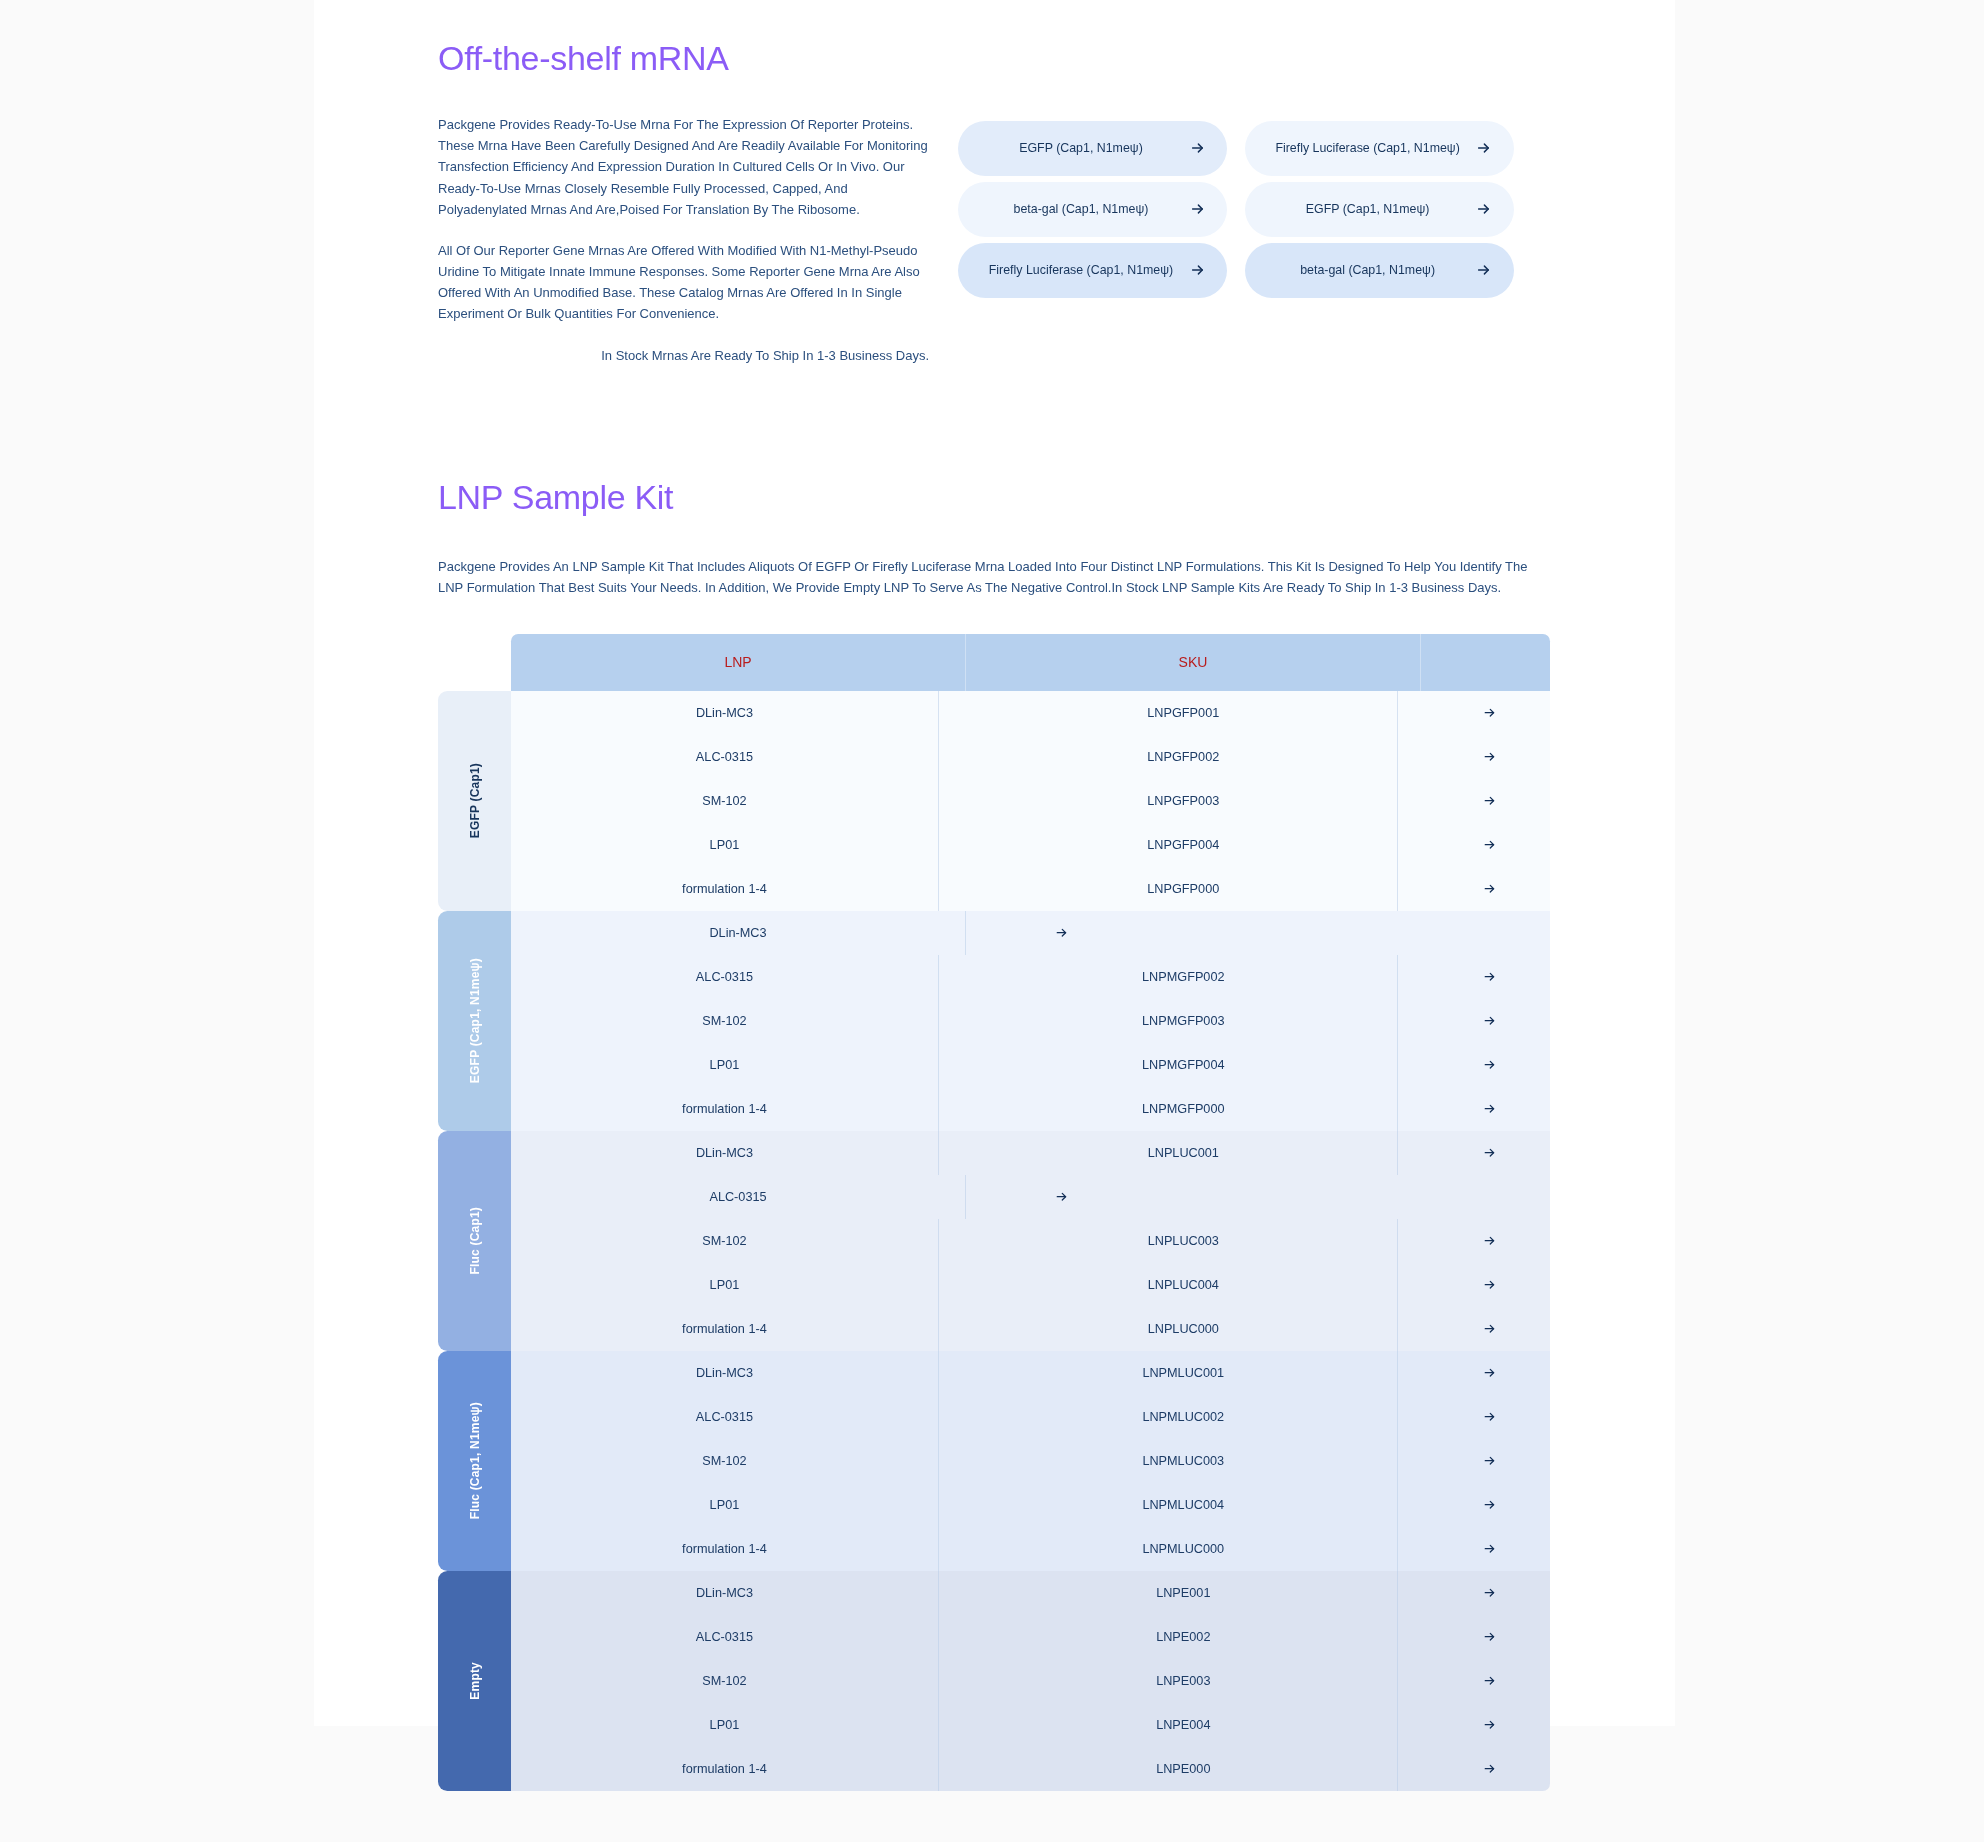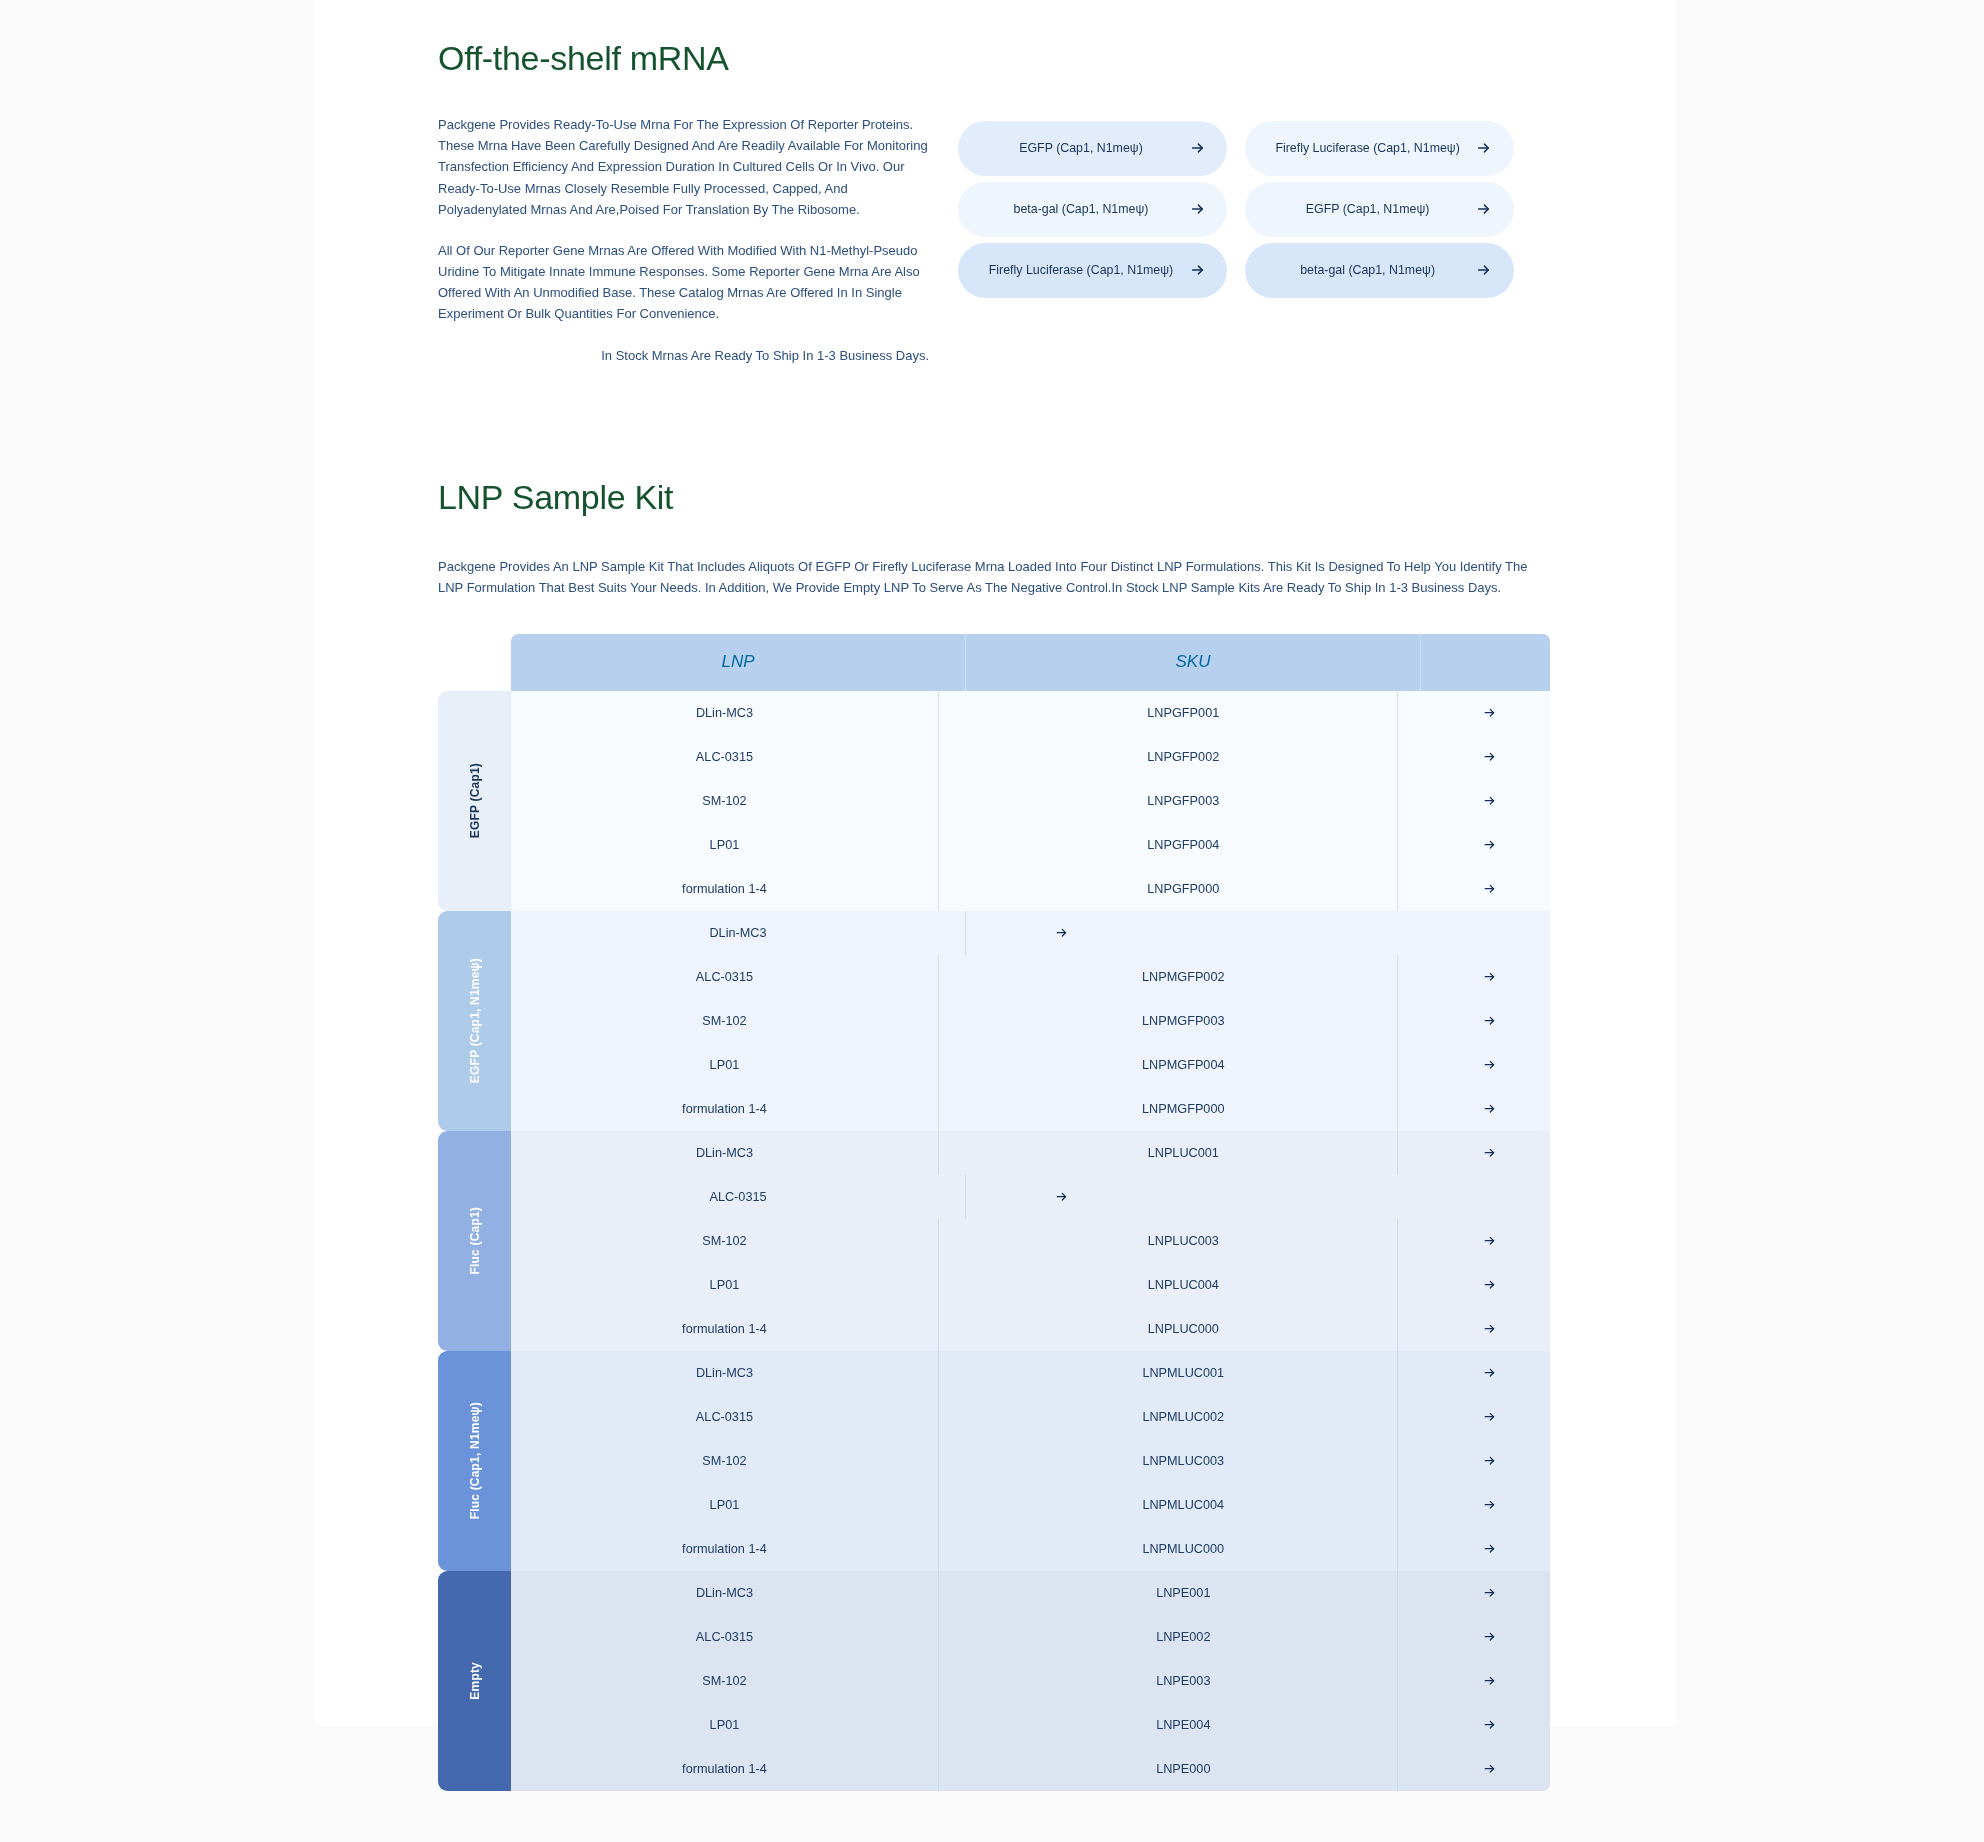--- a/index.html
+++ b/index.html
@@ -28,21 +28,21 @@
 
   .inner {
     position: absolute;
     left: 124px;
     top: 0;
     width: 1112px;
   }
 
   
   .section-title {
-    color: #14532d;
+    color: #8b5cf6;
     font-size: 34px;
     font-weight: 400;
     letter-spacing: -0.3px;
     line-height: 1.1;
   }
   #section-offshelf-title { margin-top: 40px; }
 
   .two-col {
     display: flex;
     margin-top: 37px;
@@ -120,24 +120,23 @@
     width: 1039px;
     height: 57px;
     background: #b6d0ee;
     border-radius: 7.2px 7.2px 0 0;
     overflow: hidden;
   }
   .th {
     display: flex;
     align-items: center;
     justify-content: center;
-    color: #0369a1;
-    font-size: 17px;
+    color: #b91c1c;
+    font-size: 14px;
     height: 100%;
-    font-style: italic;
   }
   .th.lnp  { width: 455px; border-right: 1px solid #cfe0f4; }
   .th.sku  { width: 455px; border-right: 1px solid #cfe0f4; }
   .th.act  { width: 129px; }
 
   .grp {
     display: flex;
     position: relative;
   }
 

